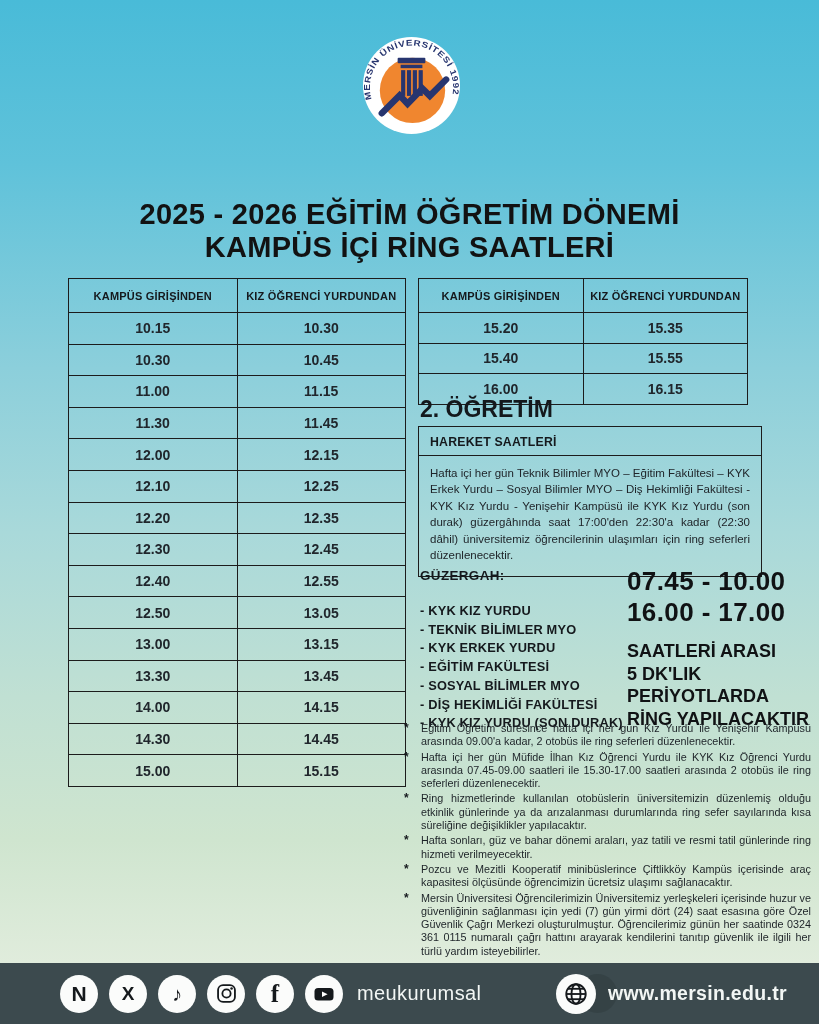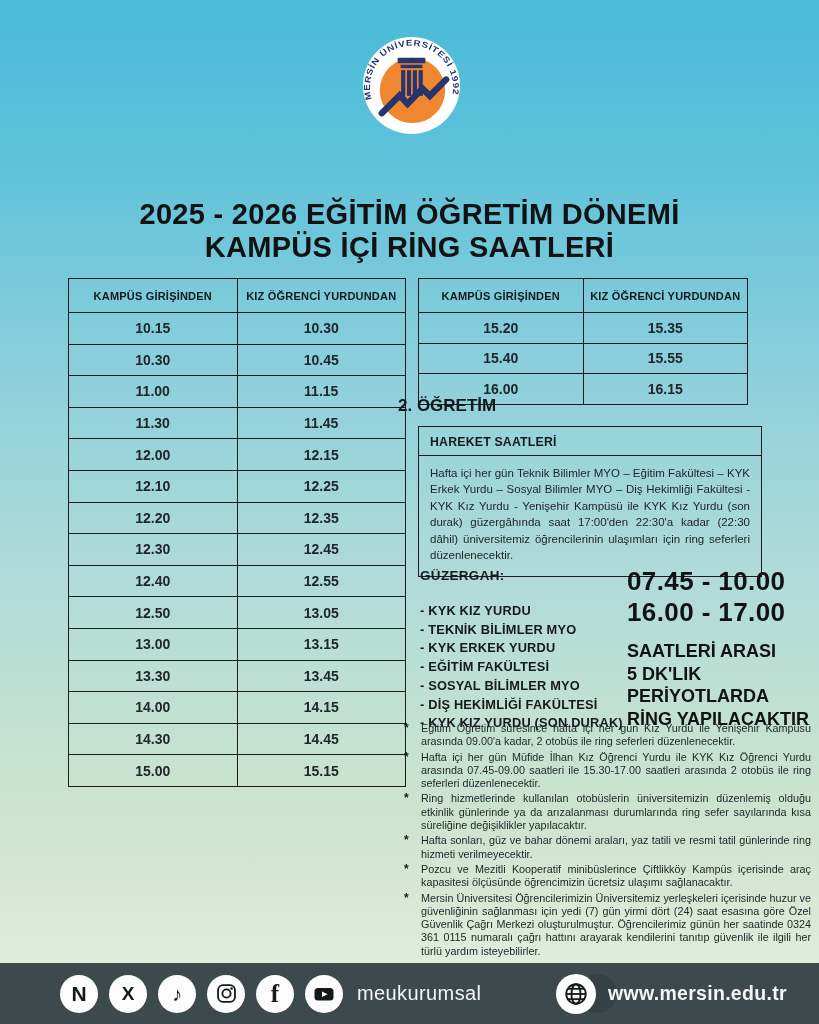--- a/index.html
+++ b/index.html
@@ -17,21 +17,21 @@
   table.timetable{position:absolute;border-collapse:collapse;table-layout:fixed;}
   table.timetable th{border:1.6px solid #1c1c1c;font-size:11px;font-weight:800;
     height:33px;text-align:center;letter-spacing:.2px;color:#15191d;padding:0 4px;}
   table.timetable td{border:1.6px solid #1c1c1c;font-size:14px;font-weight:700;
     text-align:center;color:#20262c;}
   .tbl-morning{left:68px;top:278px;width:338px;}
   .tbl-morning td{height:28.6px;}
   .tbl-afternoon{left:418px;top:278px;width:330px;}
   .tbl-afternoon td{height:27.5px;}
   
-  .shift-heading{position:absolute;left:398px;top:396px;font-size:17px;font-weight:800;color:#14181c;}
+  .shift-heading{position:absolute;left:420px;top:396px;font-size:23px;font-weight:800;color:#14181c;}
   .hareket-box{position:absolute;left:418px;top:426px;width:344px;box-sizing:border-box;
     border:1.6px solid #1c1c1c;}
   .hareket-title{padding:8px 11px 6px;font-size:12.3px;font-weight:800;letter-spacing:.2px;
     border-bottom:1.4px solid #1c1c1c;}
   .hareket-text{padding:9px 11px 12px;font-size:11.5px;line-height:1.43;text-align:justify;color:#20262b;}
   
   .route{position:absolute;left:420px;top:568px;width:215px;}
   .route-heading{font-size:13.4px;font-weight:800;letter-spacing:.4px;margin-bottom:19px;}
   .route-stop{font-size:12.8px;font-weight:700;line-height:18.7px;letter-spacing:.2px;white-space:nowrap;}
   

